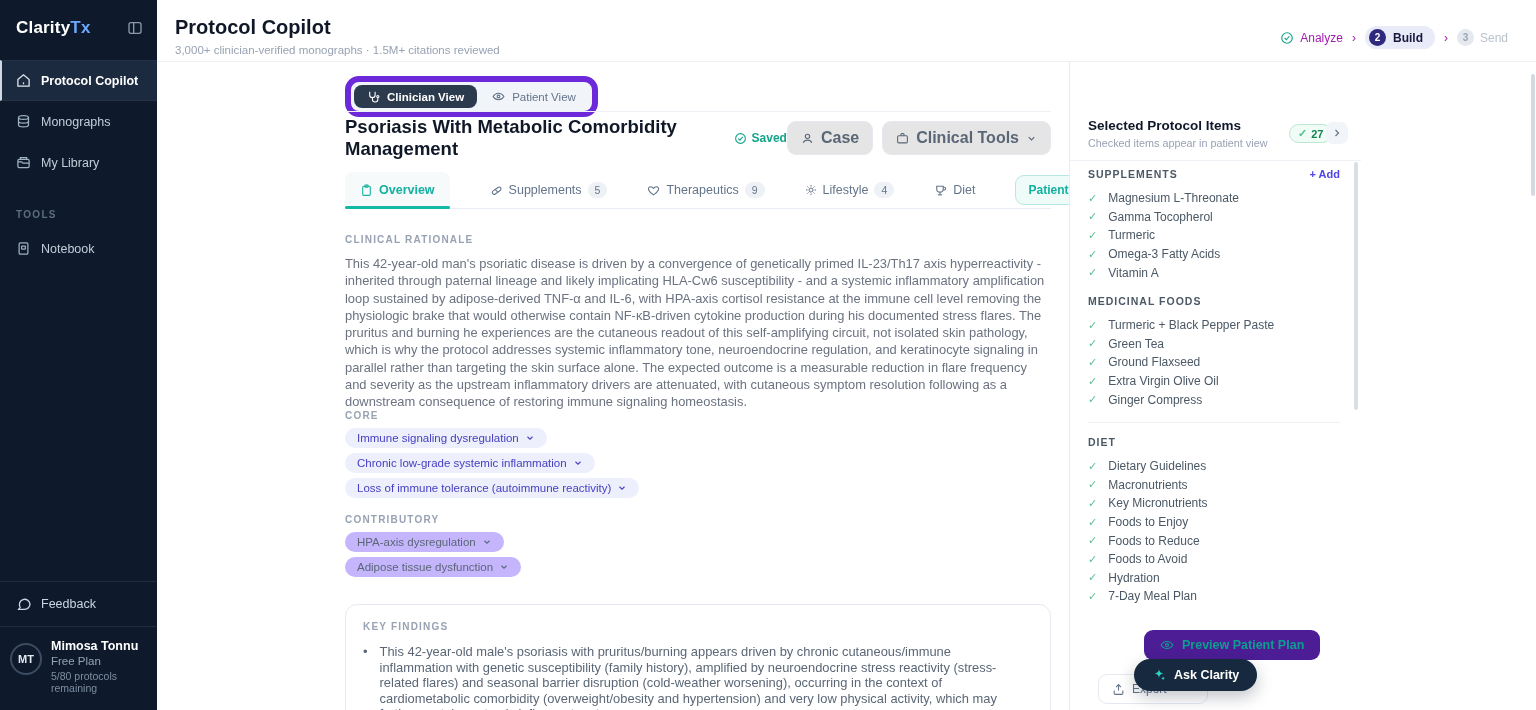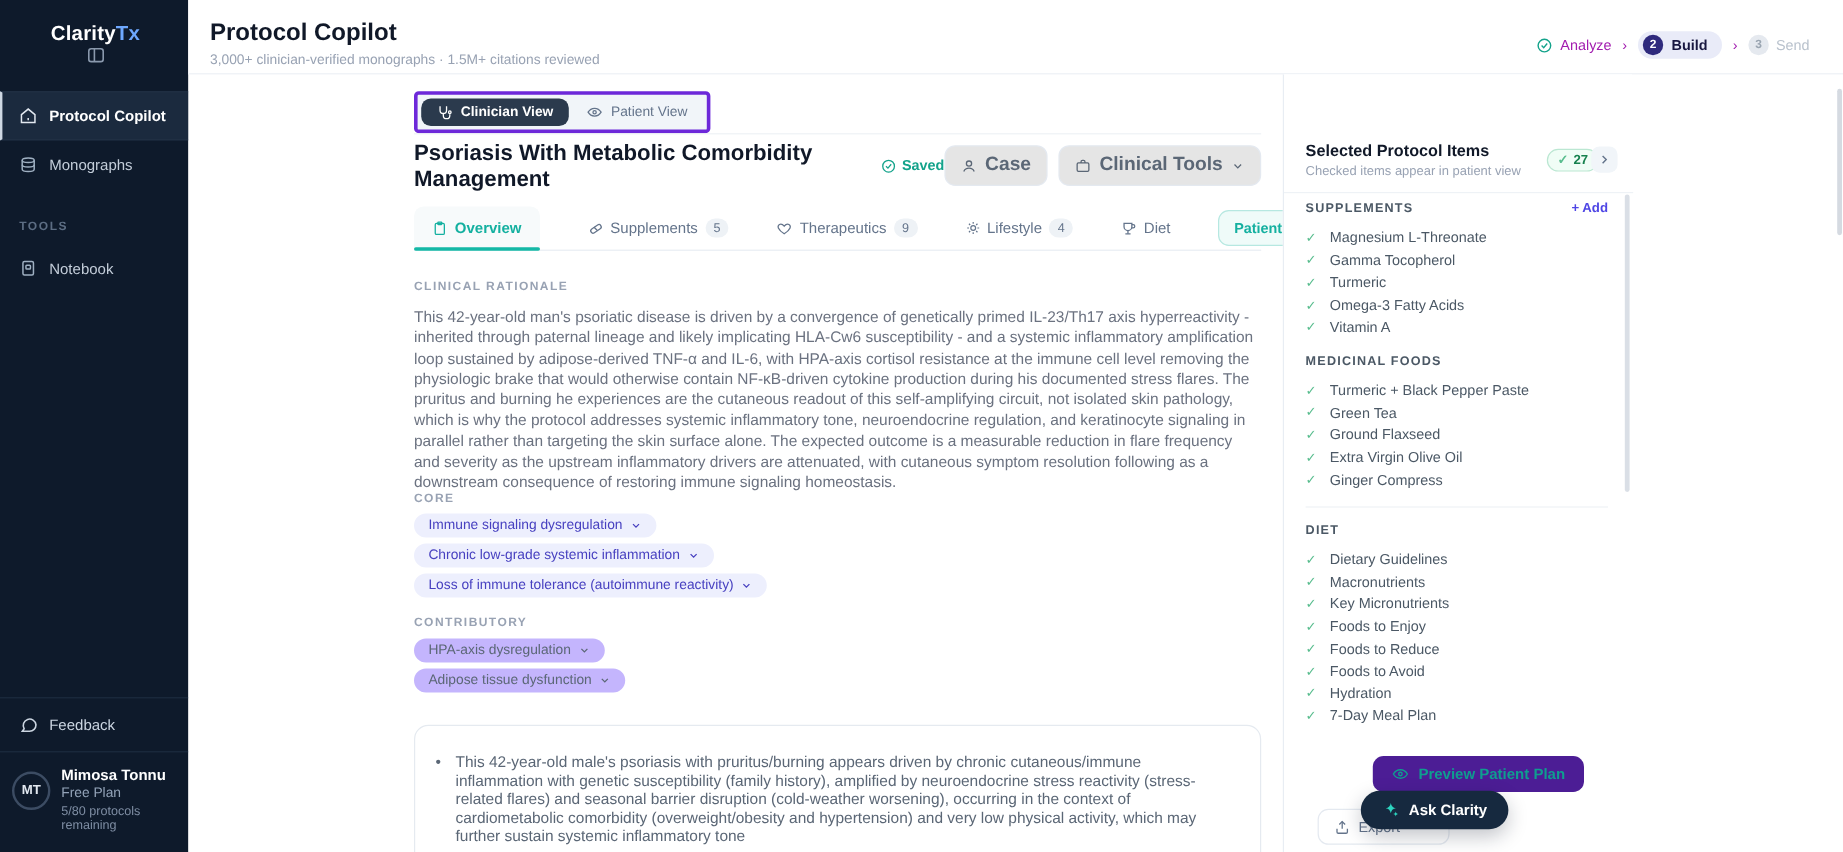--- a/index.html
+++ b/index.html
@@ -4,22 +4,22 @@
 <style>
   * { margin:0; padding:0; box-sizing:border-box; }
   html,body { width:1536px; height:710px; overflow:hidden; background:#fff;
     font-family:"Liberation Sans", sans-serif; }
   body { position:relative; color:#0f172a; }
   svg { display:block; }
 
   
   #sidebar { position:absolute; left:0; top:0; width:157px; height:710px;
     background:#0e1a2b; color:#d7dee8; display:flex; flex-direction:column; }
-  .sb-logo-row { display:flex; align-items:center; justify-content:center;
-    padding:18px 14px 6px 16px;flex-direction:column; }
+  .sb-logo-row { display:flex; align-items:center; justify-content:space-between;
+    padding:18px 14px 6px 16px; }
   .sb-logo { font-size:17px; font-weight:bold; color:#fff; letter-spacing:.2px; }
   .sb-logo .tx { color:#6ea8fe; font-weight:bold; }
   .sb-collapse { color:#8a99ad; cursor:pointer; }
   .sb-newproto { display:flex; align-items:center; gap:8px; padding:10px 16px;
     margin-top:14px; color:#fff; font-size:13px; font-weight:bold; cursor:pointer; }
   .sb-nav { margin-top:16px; display:flex; flex-direction:column; }
   .sb-item { display:flex; align-items:center; gap:10px; height:41px; padding:0 16px;
     font-size:12.5px; color:#c3cdd9; cursor:pointer; }
   .sb-item .ic { color:#9fb0c2; }
   .sb-item.active { background:#1b2a3e; color:#fff; font-weight:bold;
@@ -55,21 +55,21 @@
   .step-num { width:17px; height:17px; border-radius:50%; background:#2f2a7d; color:#fff;
     font-size:10px; font-weight:bold; display:flex; align-items:center; justify-content:center; }
   .step-pill .lbl { color:#181740; font-weight:bold; font-size:12px; }
   .step-future { color:#b9c2cd; }
   .step-num-gray { width:17px; height:17px; border-radius:50%; background:#e5e9ef; color:#9aa5b1;
     font-size:10px; font-weight:bold; display:flex; align-items:center; justify-content:center; }
 
   
   #content { position:absolute; left:188px; top:62px; width:706px; height:648px; }
   .toggle-wrap { position:absolute; left:0; top:14px; display:flex; align-items:center;
-    background:#f1f5f9; border:3px solid #6d28d9; border-radius:4px; padding:3px; gap:2px; }
+    background:#f1f5f9; border:6px solid #6d28d9; border-radius:14px; padding:3px; gap:2px; }
   .toggle-btn { display:flex; align-items:center; gap:7px; font-size:11.5px; padding:5px 13px;
     border-radius:8px; color:#64748b; cursor:pointer; white-space:nowrap; }
   .toggle-btn.active { background:#2b3a4d; color:#fff; font-weight:bold; }
   .c-divider { position:absolute; left:0; top:49px; width:706px; height:1px; background:#eef2f6; }
   .title-row { position:absolute; left:0; top:58px; width:706px; height:36px;
     display:flex; align-items:center; }
   .proto-title { font-size:18.5px; font-weight:bold; color:#101828; }
   .saved { display:flex; align-items:center; gap:5px; margin-left:10px;
     color:#14a38b; font-size:12px; font-weight:bold; }
   .title-actions { margin-left:auto; display:flex; align-items:center; gap:9px; }
@@ -182,20 +182,30 @@
     <div class="sb-item">
       <span class="ic">
         <svg width="15" height="15" viewBox="0 0 24 24" fill="none" stroke="currentColor" stroke-width="2">
             <ellipse cx="12" cy="5.5" rx="8" ry="3"></ellipse>
             <path d="M4 5.5v6c0 1.7 3.6 3 8 3s8-1.3 8-3v-6"></path>
             <path d="M4 11.5v6c0 1.7 3.6 3 8 3s8-1.3 8-3v-6"></path>
           </svg>
       </span>
       <span>Monographs</span>
     </div>
+    <div class="sb-item">
+      <span class="ic">
+        <svg width="15" height="15" viewBox="0 0 24 24" fill="none" stroke="currentColor" stroke-width="2">
+            <rect x="3" y="7" width="18" height="13" rx="2"></rect>
+            <path d="M3 11h6l2 2h10"></path>
+            <path d="M7 7V4h10v3"></path>
+          </svg>
+      </span>
+      <span>My Library</span>
+    </div>
   </div>
 
   <div class="sb-section-label">TOOLS</div>
   <div class="sb-item">
     <span class="ic">
       <svg width="15" height="15" viewBox="0 0 24 24" fill="none" stroke="currentColor" stroke-width="2">
           <rect x="5" y="3" width="14" height="18" rx="2"></rect>
           <rect x="9" y="8" width="6" height="5" rx="1"></rect>
         </svg>
     </span>
@@ -419,20 +429,21 @@
         <span>Adipose tissue dysfunction</span>
         <span>
             <svg width="10" height="10" viewBox="0 0 24 24" fill="none" stroke="currentColor" stroke-width="2.6">
               <path d="m6 9 6 6 6-6"></path>
             </svg>
           </span>
       </div>
     </div>
 
     <div class="findings-card">
+      <div class="sec-label">KEY FINDINGS</div>
       <div class="finding">
         <span class="dot">•</span>
         <span>This 42-year-old male's psoriasis with pruritus/burning appears driven by chronic cutaneous/immune inflammation with genetic susceptibility (family history), amplified by neuroendocrine stress reactivity (stress-related flares) and seasonal barrier disruption (cold-weather worsening), occurring in the context of cardiometabolic comorbidity (overweight/obesity and hypertension) and very low physical activity, which may further sustain systemic inflammatory tone</span>
       </div>
 
     </div>
   </div>
 
   <div id="rail">
     <div class="rail-head">

